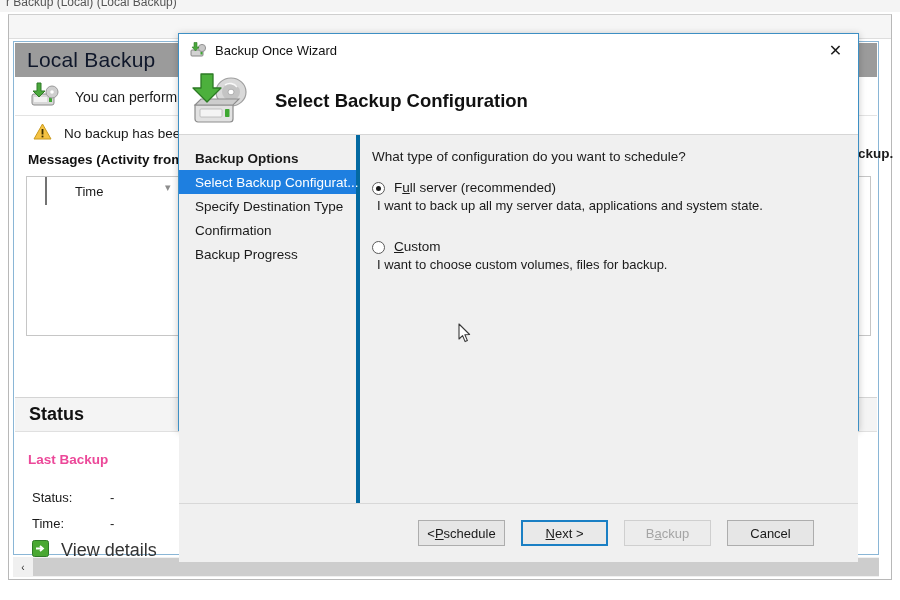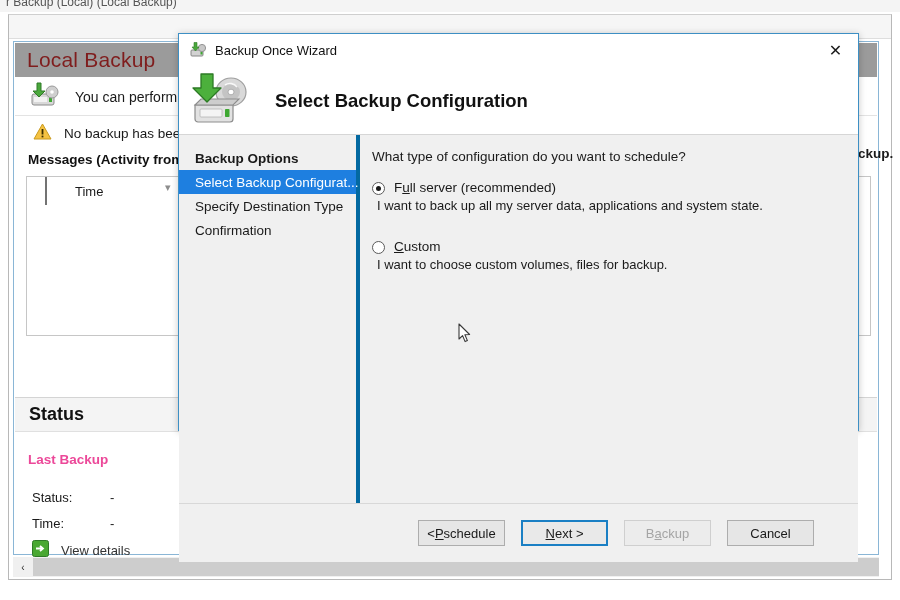--- a/index.html
+++ b/index.html
@@ -64,21 +64,21 @@
 
   #local-backup-header {
     position: absolute;
     left: 1px; top: 1px;
     width: 862px; height: 34px;
     background: #9b9b9b;
     display: flex;
     align-items: center;
   }
   #local-backup-title {
-    color: #7f1d1d;
+    color: #0f172a;
     font-size: 21px;
     padding-left: 12px;
     letter-spacing: 0.2px;
   }
 
   #bg-intro-row {
     position: absolute;
     left: 1px; top: 36px;
     width: 862px; height: 38px;
     display: flex;
@@ -190,21 +190,21 @@
   #bg-kv-time-value   { left: 96px; top: 474px; }
 
   #bg-viewdetails-row {
     position: absolute;
     left: 18px; top: 498px;
     display: flex;
     align-items: center;
     gap: 12px;
   }
   #bg-viewdetails-text {
-    font-size: 13px;
+    font-size: 18px;
     color: #333;
   }
 
   
   #bg-right-ckup {
     position: absolute;
     left: 858px; top: 146px;
     font-size: 13.5px;
     font-weight: bold;
     color: #1a1a1a;
@@ -547,20 +547,23 @@
       </div>
       <div class="nav-item selected">
         <span>Select Backup Configurat...</span>
       </div>
       <div class="nav-item">
         <span>Specify Destination Type</span>
       </div>
       <div class="nav-item">
         <span>Confirmation</span>
       </div>
+      <div class="nav-item">
+        <span>Backup Progress</span>
+      </div>
     </div>
 
     <div id="wizard-main">
 
       <div id="wizard-question">What type of configuration do you want to schedule?</div>
 
       <div class="radio-row">
         <span class="radio-mark checked"></span>
         <span class="radio-label"><span>F</span><span class="acc">u</span><span>ll server (recommended)</span></span>
       </div>

